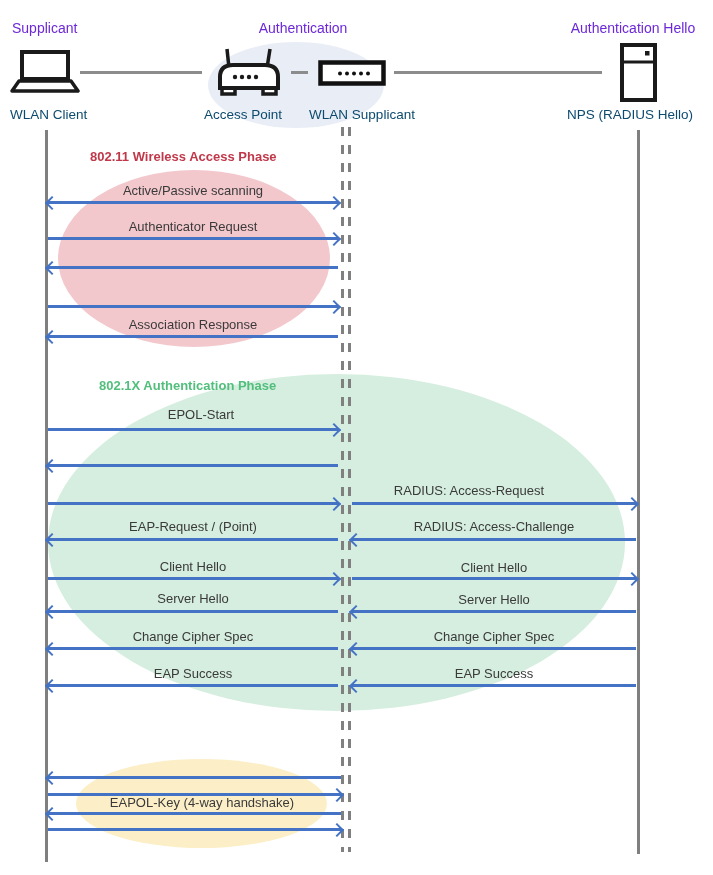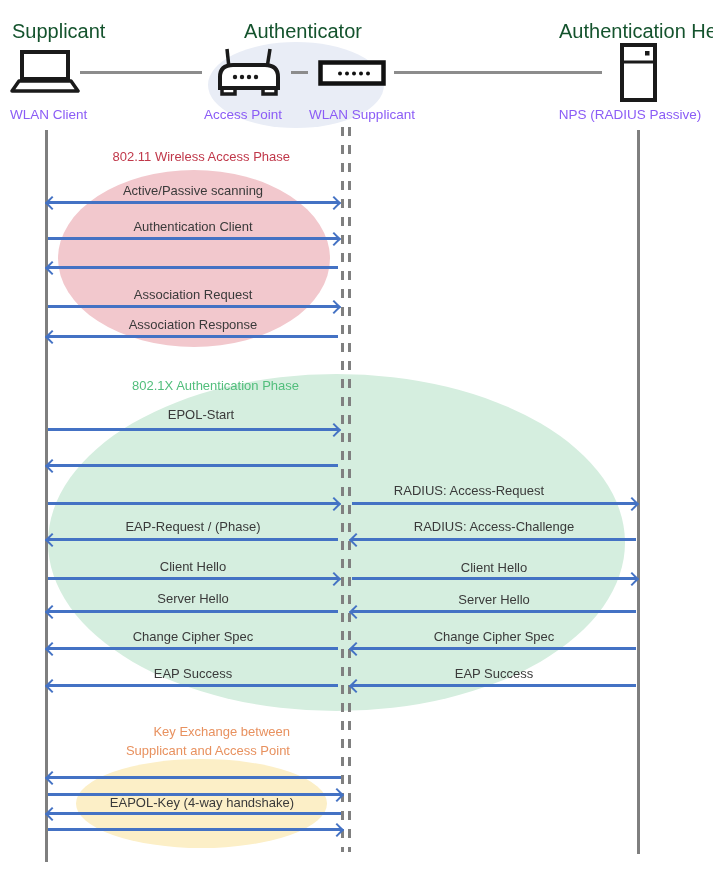--- a/index.html
+++ b/index.html
@@ -1,36 +1,36 @@
 <!DOCTYPE html>
 <html><head>
 <meta charset="utf-8">
 <style>
   html,body{margin:0;padding:0;background:#fff;}
   .canvas{position:relative;width:713px;height:875px;background:#ffffff;
           font-family:"Liberation Sans",sans-serif;overflow:hidden;}
 
-  .role-lbl{position:absolute;color:#14532d;font-size:20px;white-space:nowrap;z-index:4;}
-  .node-lbl{position:absolute;color:#8b5cf6;font-size:13.5px;white-space:nowrap;z-index:4;}
+  .role-lbl{position:absolute;color:#6d28d9;font-size:14px;white-space:nowrap;z-index:4;}
+  .node-lbl{position:absolute;color:#0c4a6e;font-size:13.5px;white-space:nowrap;z-index:4;}
   .center{text-align:center;}
 
   .ellipse{position:absolute;border-radius:50%;z-index:0;}
   .el-group{background:#E9EDF6;}
   .el-pink{background:#F2C8CD;}
   .el-green{background:#D5EEDF;}
   .el-yellow{background:#FCEFC7;}
 
   .connector{position:absolute;height:3px;background:#8C8C8C;z-index:1;}
   .lifeline{position:absolute;width:3px;background:#7F7F7F;z-index:1;}
   .dashedline{position:absolute;width:3px;z-index:2;
     background:repeating-linear-gradient(to bottom,#808080 0px,#808080 9px,transparent 9px,transparent 18px);}
 
   .icon{position:absolute;z-index:2;}
 
-  .phase{position:absolute;font-size:13px;text-align:right;white-space:nowrap;z-index:4;line-height:19px;}
+  .phase{position:absolute;font-size:13px;text-align:left;white-space:nowrap;z-index:4;line-height:19px;font-weight:bold;}
   .phase1{color:#C0384A;}
   .phase2{color:#52BE7C;}
   .phase3{color:#E8915F;}
 
   .arrow{position:absolute;height:2.5px;background:#4472C4;z-index:3;}
   .arrow i{position:absolute;width:8px;height:8px;display:block;
            border-top:2.5px solid #4472C4;border-right:2.5px solid #4472C4;}
   .arrow .hr{right:-1px;top:-3px;transform:rotate(45deg);}
   .arrow .hl{left:-1px;top:-3px;transform:rotate(-135deg);}
 
@@ -41,21 +41,21 @@
 <body>
 
 <div class="canvas">
 
   <div class="ellipse el-group" style="left:208px;top:42px;width:176px;height:86px"></div>
   <div class="ellipse el-pink" style="left:58px;top:170px;width:272px;height:177px"></div>
   <div class="ellipse el-green" style="left:48px;top:374px;width:577px;height:337px"></div>
   <div class="ellipse el-yellow" style="left:76px;top:759px;width:251px;height:89px"></div>
 
   <div class="role-lbl" style="left:12px;top:20px">Supplicant</div>
-  <div class="role-lbl center" style="left:230px;top:20px;width:146px">Authenticator</div>
+  <div class="role-lbl center" style="left:230px;top:20px;width:146px">Authentication</div>
   <div class="role-lbl center" style="left:559px;top:20px;width:148px">Authentication Hello</div>
 
   <div class="connector" style="left:80px;top:71px;width:122px"></div>
   <div class="connector" style="left:291px;top:71px;width:17px"></div>
   <div class="connector" style="left:394px;top:71px;width:208px"></div>
 
   <svg class="icon" style="left:10px;top:50px" width="70" height="44" viewBox="0 0 70 44">
     <rect x="12" y="2" width="46" height="27" fill="#fff" stroke="#1a1a1a" stroke-width="4"></rect>
     <path d="M9 31 L61 31 L68 41 L2 41 Z" fill="#fff" stroke="#1a1a1a" stroke-width="3.5" stroke-linejoin="round"></path>
   </svg>
@@ -83,50 +83,45 @@
 
   <svg class="icon" style="left:620px;top:43px" width="37" height="59" viewBox="0 0 37 59">
     <rect x="2" y="2" width="33" height="55" fill="#fff" stroke="#1a1a1a" stroke-width="4"></rect>
     <line x1="4" y1="19" x2="33" y2="19" stroke="#1a1a1a" stroke-width="3"></line>
     <rect x="25" y="8" width="4.5" height="4.5" fill="#1a1a1a"></rect>
   </svg>
 
   <div class="node-lbl" style="left:10px;top:107px">WLAN Client</div>
   <div class="node-lbl center" style="left:195px;top:107px;width:96px">Access Point</div>
   <div class="node-lbl center" style="left:305px;top:107px;width:114px">WLAN Supplicant</div>
-  <div class="node-lbl center" style="left:553px;top:107px;width:154px">NPS (RADIUS Passive)</div>
+  <div class="node-lbl center" style="left:553px;top:107px;width:154px">NPS (RADIUS Hello)</div>
 
   <div class="lifeline" style="left:45px;top:130px;height:732px"></div>
   <div class="dashedline" style="left:341px;top:127px;height:725px"></div>
   <div class="dashedline" style="left:348px;top:127px;height:725px"></div>
   <div class="lifeline" style="left:637px;top:130px;height:724px"></div>
 
   <div class="phase phase1" style="left:90px;top:147px;width:200px">802.11 Wireless Access Phase</div>
   <div class="phase phase2" style="left:99px;top:376px;width:200px">802.1X Authentication Phase</div>
-  <div class="phase phase3" style="left:90px;top:722px;width:200px">
-    <div>Key Exchange between</div>
-    <div>Supplicant and Access Point</div>
-  </div>
 
   <div class="msg" style="left:48px;top:183px;width:290px">Active/Passive scanning</div>
   <div class="arrow" style="left:48px;top:201px;width:290px">
       <i class="hl"></i>
       <i class="hr"></i>
     </div>
 
-  <div class="msg" style="left:48px;top:219px;width:290px">Authentication Client</div>
+  <div class="msg" style="left:48px;top:219px;width:290px">Authenticator Request</div>
   <div class="arrow" style="left:48px;top:237px;width:290px">
       <i class="hr"></i>
     </div>
 
   <div class="arrow" style="left:48px;top:266px;width:290px">
       <i class="hl"></i>
     </div>
 
-  <div class="msg" style="left:48px;top:287px;width:290px">Association Request</div>
   <div class="arrow" style="left:48px;top:305px;width:290px">
       <i class="hr"></i>
     </div>
 
   <div class="msg" style="left:48px;top:317px;width:290px">Association Response</div>
   <div class="arrow" style="left:48px;top:335px;width:290px">
       <i class="hl"></i>
     </div>
 
   <div class="msg" style="left:56px;top:407px;width:290px">EPOL-Start</div>
@@ -135,21 +130,21 @@
     </div>
 
   <div class="arrow" style="left:48px;top:464px;width:290px">
       <i class="hl"></i>
     </div>
 
   <div class="arrow" style="left:48px;top:502px;width:290px">
       <i class="hr"></i>
     </div>
 
-  <div class="msg" style="left:48px;top:519px;width:290px">EAP-Request / (Phase)</div>
+  <div class="msg" style="left:48px;top:519px;width:290px">EAP-Request / (Point)</div>
   <div class="arrow" style="left:48px;top:538px;width:290px">
       <i class="hl"></i>
     </div>
 
   <div class="msg" style="left:48px;top:559px;width:290px">Client Hello</div>
   <div class="arrow" style="left:48px;top:577px;width:290px">
       <i class="hr"></i>
     </div>
 
   <div class="msg" style="left:48px;top:591px;width:290px">Server Hello</div>

